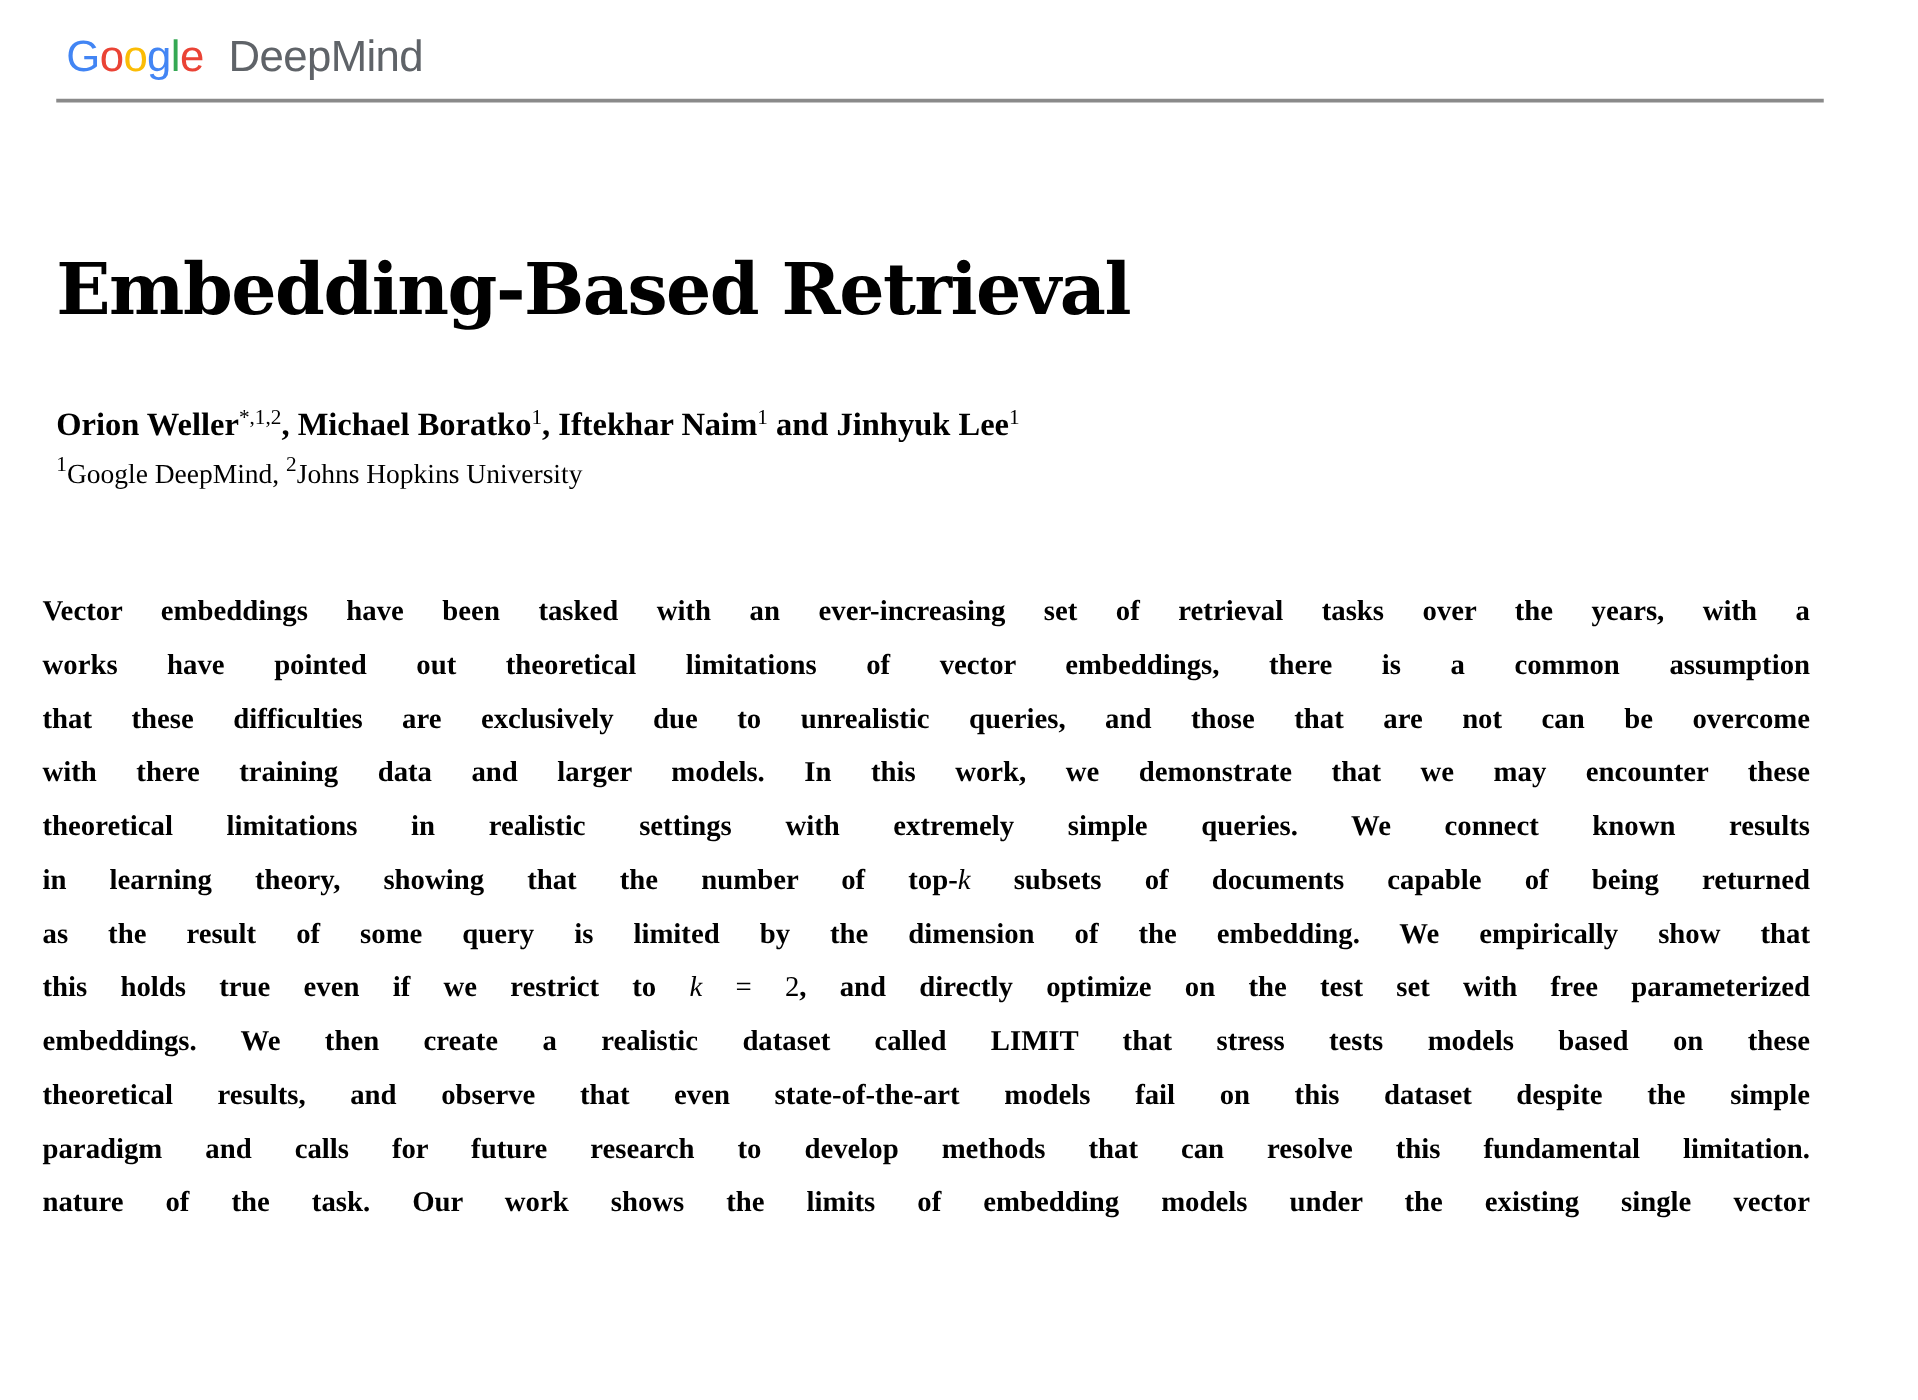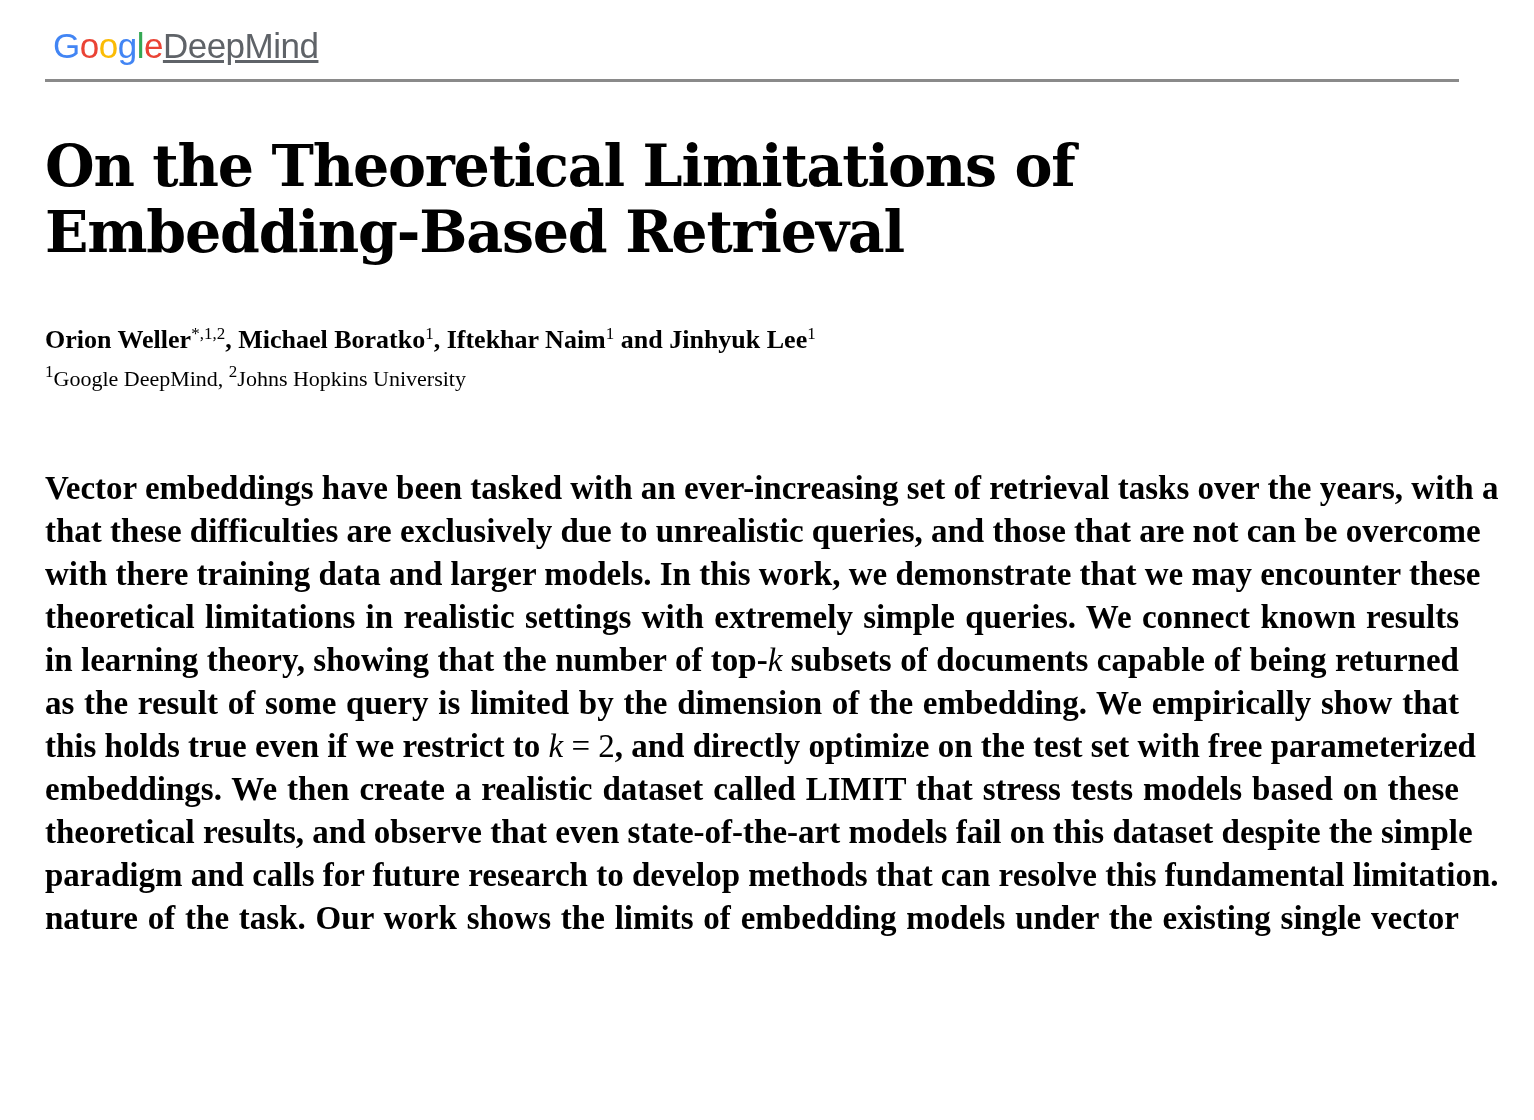--- a/index.html
+++ b/index.html
@@ -1,47 +1,48 @@
 <!DOCTYPE html>
 <html><head>
 <meta charset="utf-8">
 <style>
   html, body { margin: 0; padding: 0; background: #ffffff; }
   body { width: 1534px; height: 1120px; position: relative; overflow: hidden; color: #000; }
   .logo { position: absolute; left: 53px; top: 26px; font-family: "Liberation Sans", sans-serif; font-size: 35px; letter-spacing: -0.5px; white-space: nowrap; }
   .logo .g1 { color: #4285F4; } .logo .g2 { color: #EA4335; } .logo .g3 { color: #FBBC05; }
   .logo .g4 { color: #4285F4; } .logo .g5 { color: #34A853; } .logo .g6 { color: #EA4335; }
-  .logo .dm { color: #5f6368; margin-left: 0; text-decoration: underline; }
+  .logo .dm { color: #5f6368; margin-left: 20px; }
   .rule { position: absolute; left: 45px; top: 79px; width: 1414px; height: 3px; background: #8a8a8a; }
   .title { position: absolute; left: 45px; top: 133px; width: 1100px; font-family: "DejaVu Serif", serif; font-weight: bold; font-size: 57px; line-height: 66px; letter-spacing: -1.2px; margin: 0; }
   .authors { position: absolute; left: 45px; top: 325px; font-family: "Liberation Serif", serif; font-weight: bold; font-size: 26px; white-space: nowrap; text-align: right; }
   .authors sup, .affil sup { font-weight: normal; font-size: 17px; vertical-align: 9px; line-height: 0; }
   .affil { position: absolute; left: 45px; top: 366px; font-family: "Liberation Serif", serif; font-size: 22px; white-space: nowrap; }
-  .abstract { position: absolute; left: 45px; top: 467px; width: 1414px; font-family: "Liberation Serif", serif; font-weight: bold; font-size: 33px; line-height: 43px; text-align: justify; text-align-last: justify; }
+  .abstract { position: absolute; left: 34px; top: 467px; width: 1414px; font-family: "Liberation Serif", serif; font-weight: bold; font-size: 23px; line-height: 43px; text-align: justify; text-align-last: justify; }
   .abstract .ln { display: block; white-space: nowrap; }
   .abstract i { font-weight: normal; }
 </style>
 </head>
 <body>
 
 <div class="logo">
   <span class="g1">G</span><span class="g2">o</span><span class="g3">o</span><span class="g4">g</span><span class="g5">l</span><span class="g6">e</span><span class="dm">DeepMind</span>
 </div>
 <div class="rule"></div>
 
 <h1 class="title">
-  <span>On the Theoretical Limitations of</span><br>
+  <br>
   <span>Embedding-Based Retrieval</span>
 </h1>
 
 <div class="authors" id="authors"><span>Orion Weller</span><sup>*,1,2</sup><span>, </span><span>Michael Boratko</span><sup>1</sup><span>, </span><span>Iftekhar Naim</span><sup>1</sup><span> and </span><span>Jinhyuk Lee</span><sup>1</sup></div>
 <div class="affil" id="affil"><sup>1</sup><span>Google DeepMind</span><span>, </span><sup>2</sup><span>Johns Hopkins University</span></div>
 
 <div class="abstract" id="abstract">
     <span class="ln"><span>Vector embeddings have been tasked with an ever-increasing set of retrieval tasks over the years, with a</span></span>
+    <span class="ln"><span>works have pointed out theoretical limitations of vector embeddings, there is a common assumption</span></span>
     <span class="ln"><span>that these difficulties are exclusively due to unrealistic queries, and those that are not can be overcome</span></span>
     <span class="ln"><span>with there training data and larger models. In this work, we demonstrate that we may encounter these</span></span>
     <span class="ln"><span>theoretical limitations in realistic settings with extremely simple queries. We connect known results</span></span>
     <span class="ln"><span>in learning theory, showing that the number of top-</span><i>k</i><span> subsets of documents capable of being returned</span></span>
     <span class="ln"><span>as the result of some query is limited by the dimension of the embedding. We empirically show that</span></span>
     <span class="ln"><span>this holds true even if we restrict to </span><i>k</i><span style="font-weight: normal;"> = 2</span><span>, and directly optimize on the test set with free parameterized</span></span>
     <span class="ln"><span>embeddings. We then create a realistic dataset called LIMIT that stress tests models based on these</span></span>
     <span class="ln"><span>theoretical results, and observe that even state-of-the-art models fail on this dataset despite the simple</span></span>
     <span class="ln"><span>paradigm and calls for future research to develop methods that can resolve this fundamental limitation.</span></span>
     <span class="ln"><span>nature of the task. Our work shows the limits of embedding models under the existing single vector</span></span>

